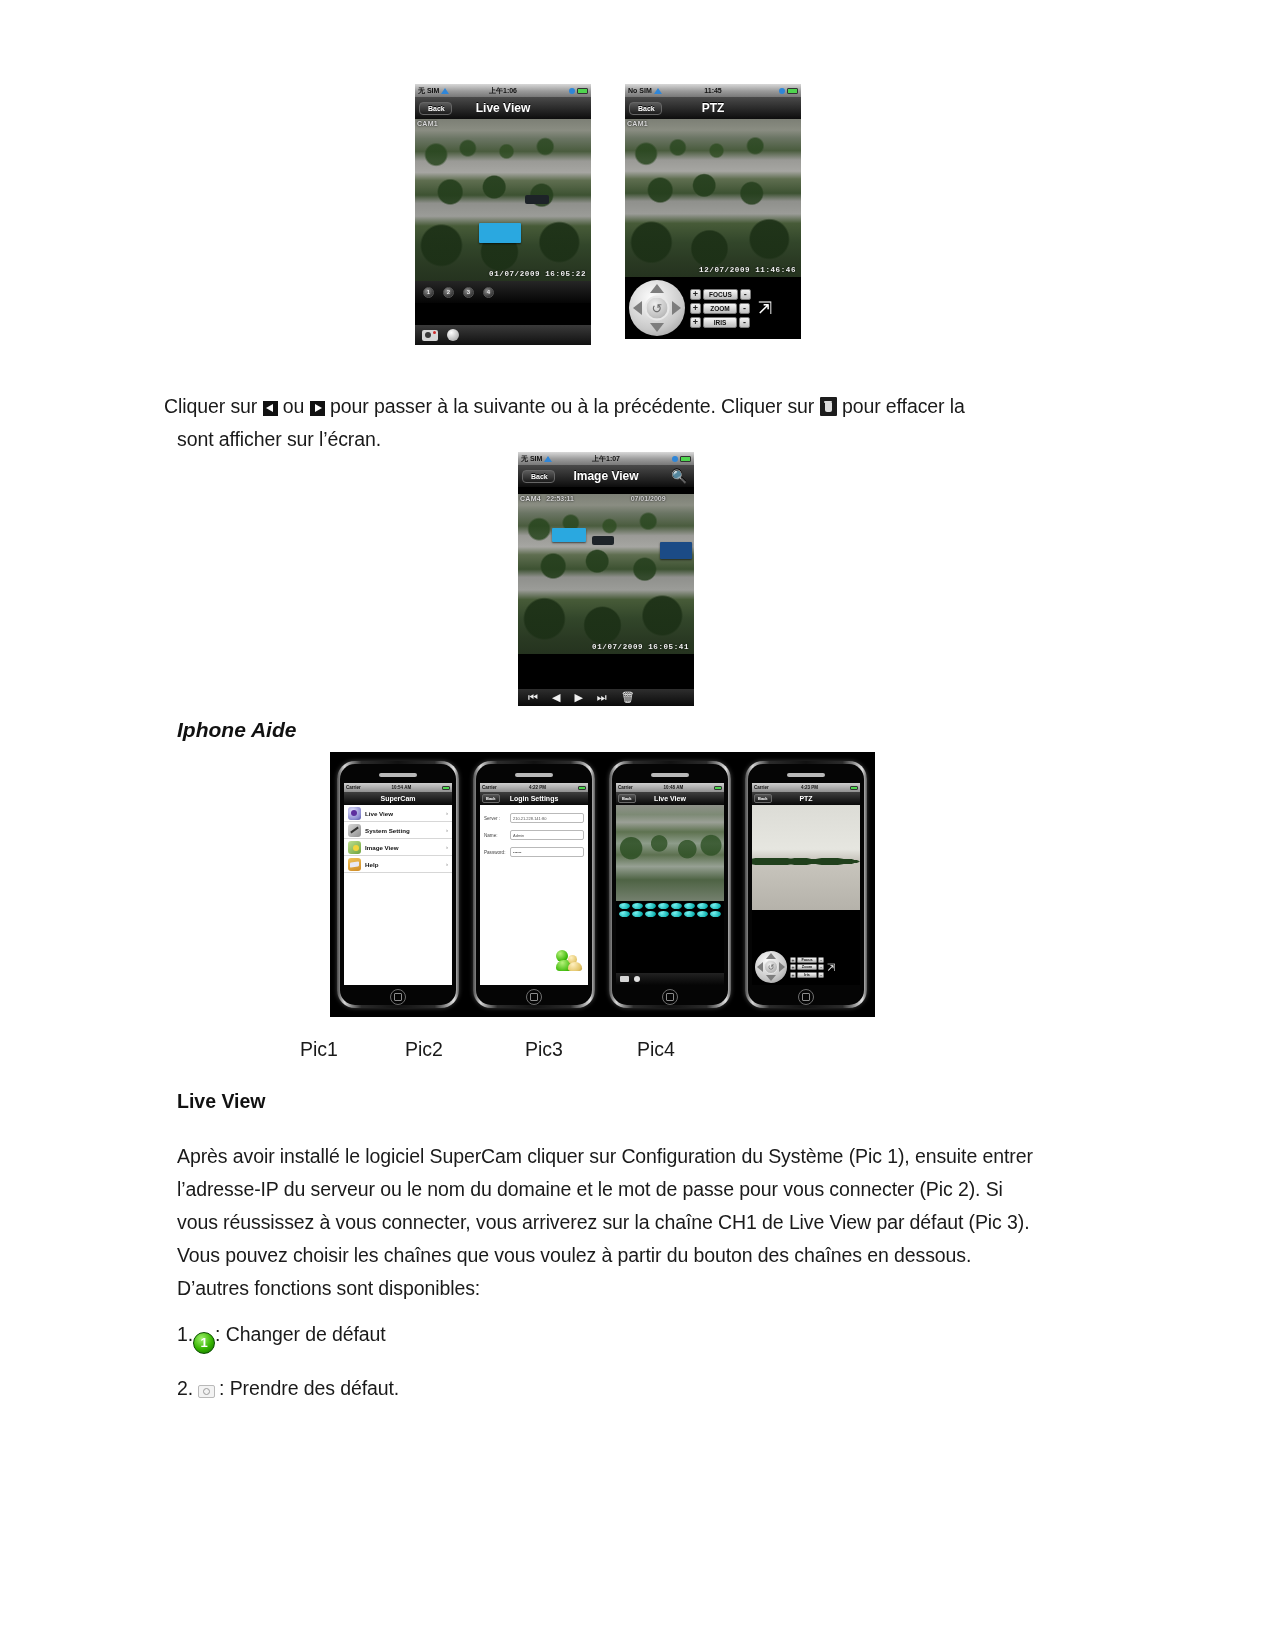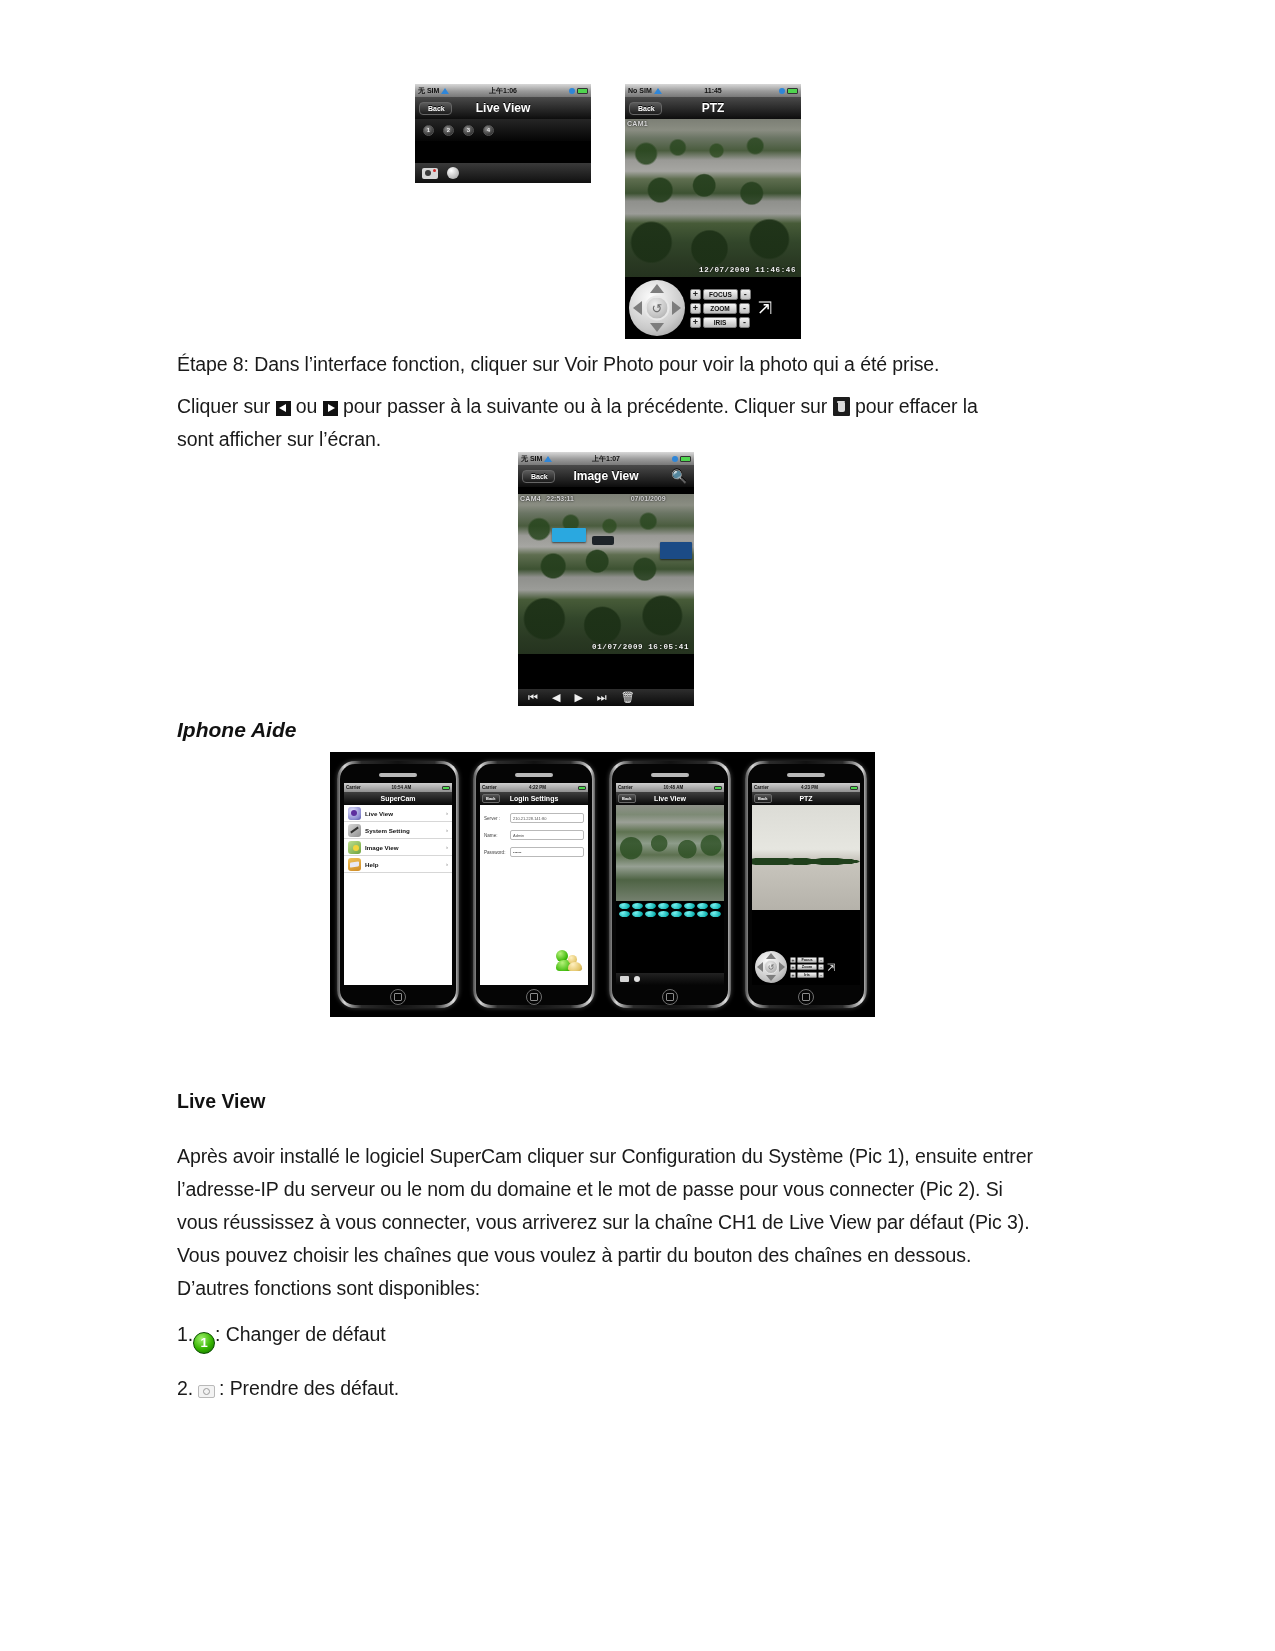--- a/index.html
+++ b/index.html
@@ -420,20 +420,27 @@
         </div>
         <div class="sb-center">上午1:06</div>
         <div class="sb-right">
           <span class="sync"></span>
           <span class="batt"></span>
         </div>
       </div>
       <div class="navbar">
         <span class="back">Back</span>
         <span>Live View</span>
+      </div>
+      <div class="video" style="height:162px;">
+        <div class="scene"></div>
+        <div class="blue-truck" style="left:64px;top:104px;width:42px;height:20px;"></div>
+        <div class="dark-car" style="left:110px;top:76px;width:24px;height:9px;"></div>
+        <div class="osd-cam">CAM1</div>
+        <div class="osd-stamp">01/07/2009 16:05:22</div>
       </div>
       <div class="ctrlbar" style="height:22px; gap:9px; padding:0 8px;">
         <span class="chan-dot">1</span>
         <span class="chan-dot">2</span>
         <span class="chan-dot">3</span>
         <span class="chan-dot">4</span>
       </div>
       <div style="height:22px;background:#000;"></div>
       <div class="ctrlbar" style="height:20px; gap:9px; padding:0 7px; background:linear-gradient(#3a3a3a,#101010);">
         <span class="ic-cam"></span>
@@ -487,23 +494,22 @@
             <span class="pm">+</span>
             <span class="ptz-lbl">IRIS</span>
             <span class="pm">-</span>
           </div>
         </div>
         <span class="ptz-ret">⇱</span>
       </div>
     </div>
   </div>
 
-  <div style="position:absolute; left:177px; top:348px; width:860px;" class="para">Étape 8: Dans l’interface fonction, cliquer sur Voir Photo pour voir la photo qui a été prise.</div>
-
-  <div style="position:absolute; left:177px; top:390px; width:870px;" class="para">
+
+  <div style="position:absolute; left:164px; top:390px; width:870px;" class="para">
     <span>Cliquer sur</span>
     <span class="inline-ico ico-prev-sq"></span>
     <span>ou</span>
     <span class="inline-ico ico-next-sq"></span>
     <span>pour passer à la suivante ou à la précédente. Cliquer sur</span>
     <span class="inline-ico ico-trash-sq"></span>
     <span>pour effacer la</span>
   </div>
 
   <div style="position:absolute; left:177px; top:423px;" class="para">sont afficher sur l’écran.</div>
@@ -732,20 +738,26 @@
               <span class="mini-ret">⇱</span>
             </div>
           </div>
           <div class="home-btn"></div>
         </div>
       </div>
     </div>
 
   </div>
 
+  <div style="position:absolute; left:300px; top:1038px; width:420px;" class="picrow">
+    <span style="width:105px;">Pic1</span>
+    <span style="width:120px;">Pic2</span>
+    <span style="width:112px;">Pic3</span>
+    <span>Pic4</span>
+  </div>
 
   <div style="position:absolute; left:177px; top:1090px;" class="bold-sub">Live View</div>
 
   <div style="position:absolute; left:177px; top:1140px; width:862px;" class="para">Après avoir installé le logiciel SuperCam cliquer sur Configuration du Système (Pic 1), ensuite entrer l’adresse-IP du serveur ou le nom du domaine et le mot de passe  pour vous connecter (Pic 2). Si vous réussissez à vous connecter, vous arriverez sur la chaîne CH1 de Live View par défaut (Pic 3). Vous pouvez choisir les chaînes que vous voulez à partir du bouton des chaînes en dessous. D’autres fonctions sont disponibles:</div>
 
   <div style="position:absolute; left:177px; top:1318px;" class="para">
     <span>1.</span><span class="ico-green-1">1</span><span>: Changer de défaut</span>
   </div>
 
   <div style="position:absolute; left:177px; top:1372px;" class="para">

